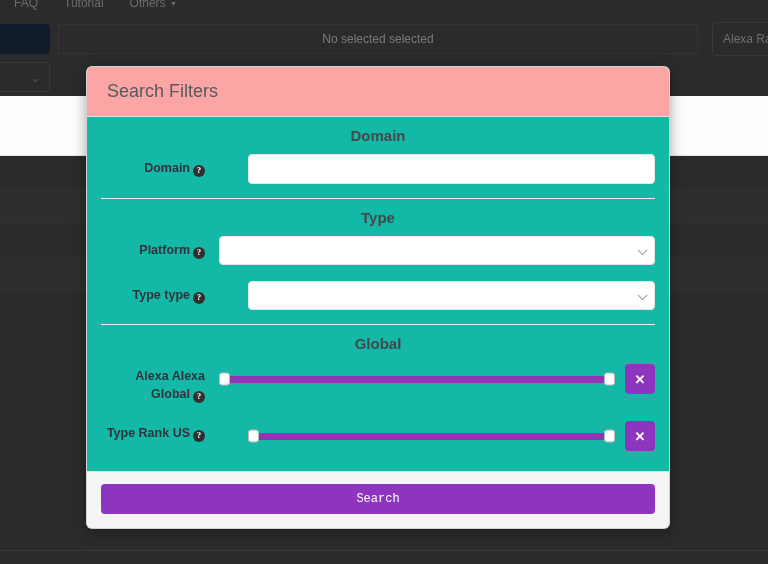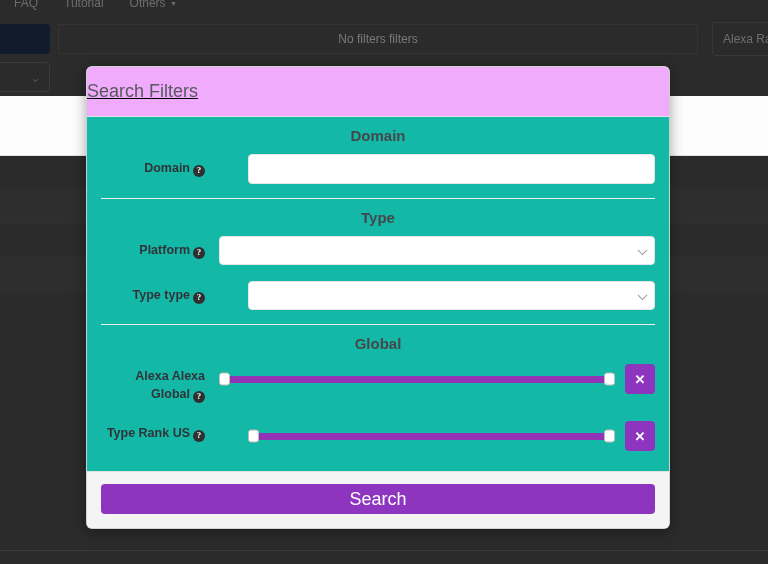--- a/index.html
+++ b/index.html
@@ -83,24 +83,23 @@
     position: absolute;
     left: 86px; top: 66px;
     width: 584px;
     background: #ffffff;
     border-radius: 6px;
     border: 1px solid rgba(0,0,0,0.18);
     box-shadow: 0 3px 14px rgba(0,0,0,0.35);
     overflow: hidden;
   }
   .modal-header {
-    background: #f0abfc;
+    background: #fca5a5;
     border-bottom: 1px solid #e0e0e0;
-    padding: 14px 0;
-    text-decoration: underline;
+    padding: 14px 20px;
   }
   .modal-title {
     font-size: 18px; color: #555a5e; font-weight: 400;
   }
   .modal-body {
     background: #14b8a6;
     padding: 0 14px 6px 14px;
   }
 
   .section {
@@ -192,44 +191,44 @@
   }
 
   .modal-footer {
     background: #f4f4f4;
     border-top: 1px solid #e3e3e3;
     padding: 12px 14px 14px 14px;
   }
   .search-btn {
     width: 100%; height: 30px;
     background: #8e35bf; border: none; border-radius: 4px;
-    color: #ffffff; font-size: 18px;
+    color: #ffffff; font-size: 12px;
     cursor: pointer;
-    font-family: Liberation Sans, sans-serif;
+    font-family: Liberation Mono, monospace;
   }
 </style>
 </head>
 <body>
 
 <div id="backdrop">
 
   <div class="bg-nav">
     <span>FAQ</span>
     <span>Tutorial</span>
     <span>Others</span>
     <span class="caret">▾</span>
   </div>
 
   <div class="bg-left-btn"></div>
   <div class="bg-left-select">
     <span>⌄</span>
   </div>
 
   <div class="bg-filterbar">
-    <span>No filters filters</span>
+    <span>No selected selected</span>
   </div>
 
   <div class="bg-right-chip">
     <span>Alexa Rank</span>
   </div>
 
   <div class="bg-table">
     <div class="bg-table-head"></div>
     <div id="bg-rows">
         <div class="bg-row">

